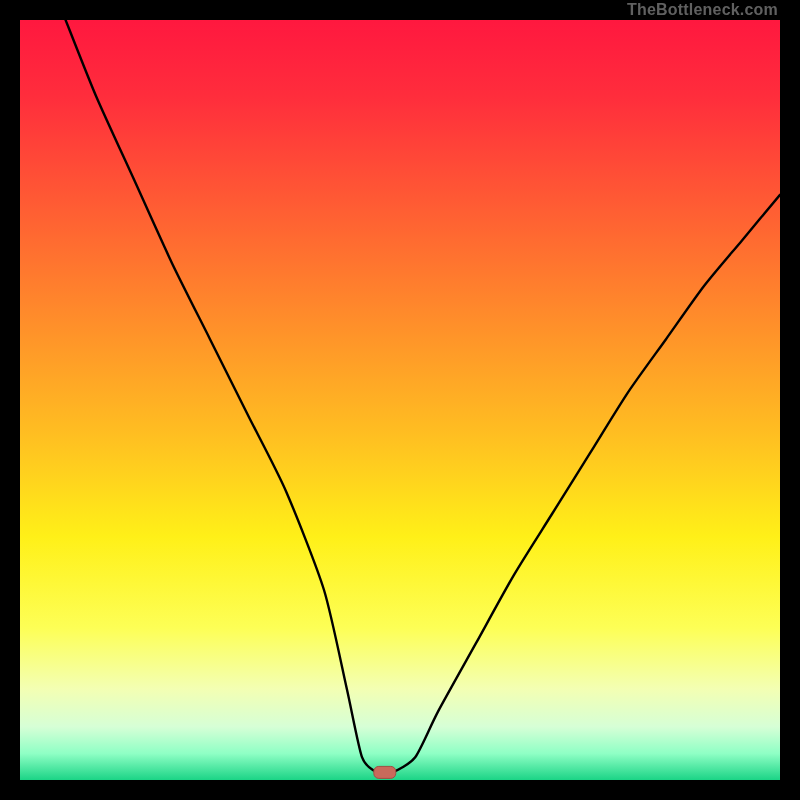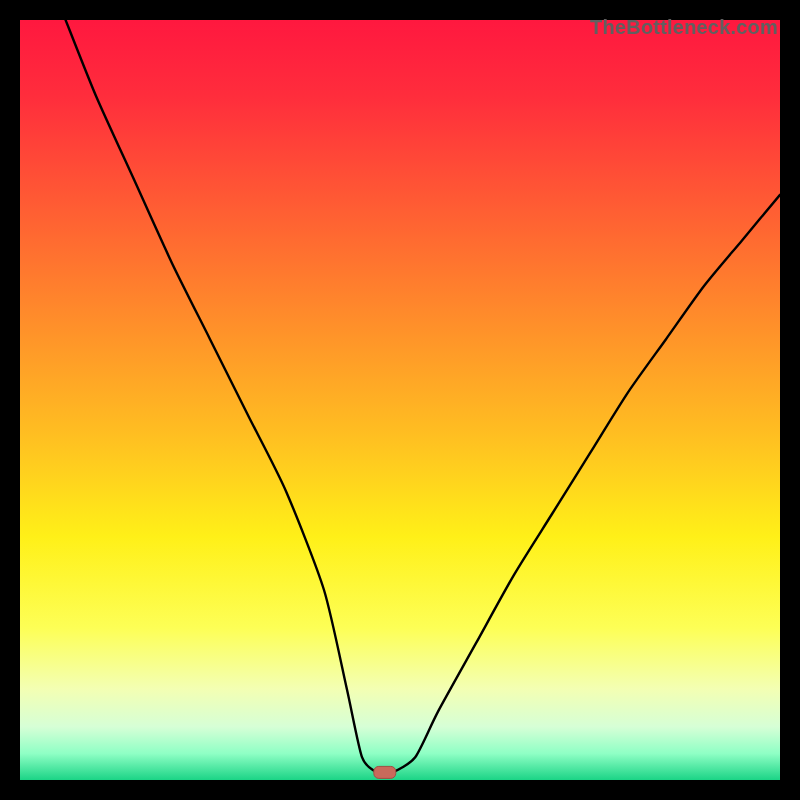--- a/index.html
+++ b/index.html
@@ -12,24 +12,24 @@
     font-family: Arial, Helvetica, sans-serif;
   }
   .frame {
     position: relative;
     width: 800px;
     height: 800px;
     background: #000;
   }
   .watermark {
     position: absolute;
-    top: 16px;
+    top: 1px;
     right: 22px;
     color: #606060;
-    font-size: 20px;
+    font-size: 16px;
     font-weight: bold;
     letter-spacing: 0.2px;
     z-index: 10;
   }
   .plot {
     position: absolute;
     left: 20px;
     top: 20px;
     width: 760px;
     height: 760px;

